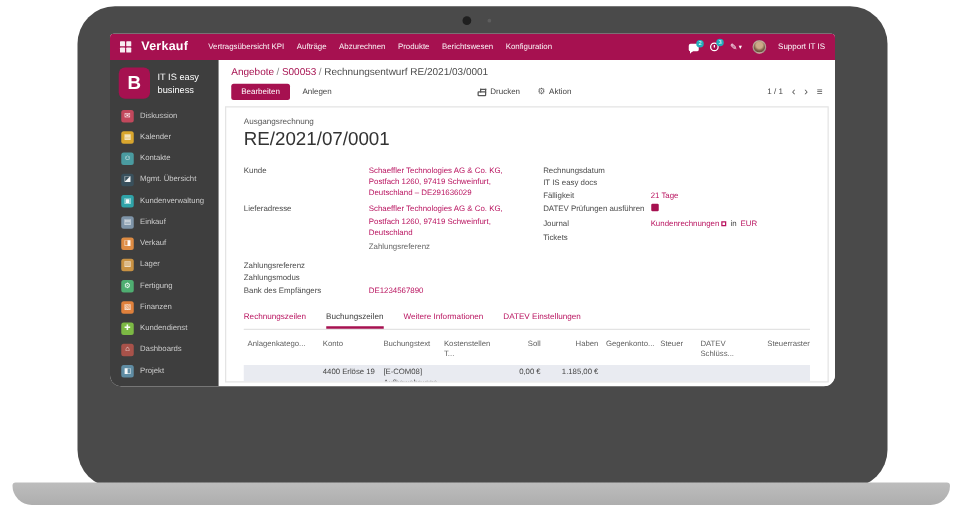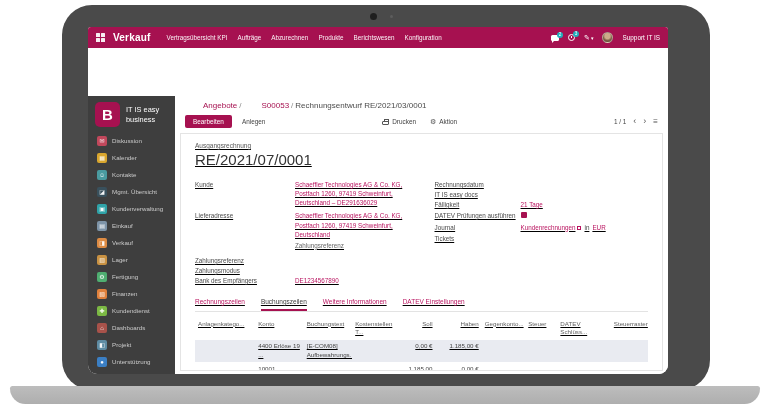--- a/index.html
+++ b/index.html
@@ -5,21 +5,21 @@
   * { margin:0; padding:0; box-sizing:border-box; }
   html,body { width:770px; height:404px; background:#ffffff; font-family:"Liberation Sans", sans-serif; overflow:hidden; }
 
   
   .laptop-frame { position:absolute; left:62px; top:5px; width:648px; height:385px; background:#4a4a4a; border-radius:30px; }
   .camera-dot { position:absolute; left:308px; top:8px; width:7px; height:7px; border-radius:50%; background:#1f1f1f; }
   .camera-dot2 { position:absolute; left:328px; top:10px; width:3px; height:3px; border-radius:50%; background:#5d5d5d; }
   .laptop-base { position:absolute; left:10px; top:386px; width:750px; height:18px; background:linear-gradient(#bdbdbd,#aeaeae); border-radius:3px 3px 18px 18px; }
 
   
-  .screen { position:absolute; left:88px; top:27px; width:580px; height:347px; background:#fff; border-radius:3px 3px 9px 9px; overflow:hidden; display:flex; flex-direction:column;gap:48px; }
+  .screen { position:absolute; left:88px; top:27px; width:580px; height:282px; background:#fff; border-radius:3px 3px 9px 9px; overflow:hidden; display:flex; flex-direction:column; }
 
   
   .topbar { height:21px; background:#a61150; display:flex; align-items:center; color:#fff; padding:0 8px; flex-shrink:0; }
   .apps-grid { width:9px; height:9px; display:grid; grid-template-columns:4px 4px; grid-template-rows:4px 4px; gap:1px; margin-right:8px; }
   .apps-grid i { background:rgba(255,255,255,.92); border-radius:0.5px; }
   .app-name { font-size:10px; font-weight:600; letter-spacing:.2px; margin-right:16px; }
   .topmenu { display:flex; gap:10px; font-size:6.3px; color:rgba(255,255,255,.95); }
   .topmenu span { cursor:default; }
   .top-right { margin-left:auto; display:flex; align-items:center; gap:9px; }
   .icon-wrap { position:relative; display:flex; align-items:center; }
@@ -41,37 +41,37 @@
   .brand { display:flex; align-items:center; padding:6px 7px 5px; }
   .brand-logo { width:25px; height:25px; background:#a61150; border-radius:5px; color:#fff; font-weight:bold; font-size:15px; display:flex; align-items:center; justify-content:center; flex-shrink:0; }
   .brand-name { color:#fff; font-size:7.4px; line-height:1.3; margin-left:6px; }
   .side-item { display:flex; align-items:center; height:17px; padding-left:9px; cursor:default; }
   .side-icon { width:10px; height:10px; border-radius:2px; margin-right:5px; color:rgba(255,255,255,.95); font-size:6px; line-height:10px; text-align:center; flex-shrink:0; overflow:hidden; }
   .side-label { font-size:6.2px; color:#cbcbcb; white-space:nowrap; }
 
   
   .content { flex:1; display:flex; flex-direction:column; background:#fff; overflow:hidden; }
   .breadcrumb { padding:5px 10px 2px; font-size:8px; color:#4c4c4c; white-space:nowrap; }
-  .bc-link { color:#a61150; cursor:pointer;margin-left:18px; }
+  .bc-link { color:#a61150; cursor:pointer; }
   .bc-sep { color:#888; margin:0 2px; }
   .controlbar { display:flex; align-items:center; padding:3px 10px 5px; }
   .btn-primary { background:#a61150; color:#fff; font-size:6.4px; padding:3px 8px; border:none; border-radius:2px; cursor:pointer; }
   .btn-flat { background:none; border:none; color:#444; font-size:6.4px; margin-left:10px; cursor:pointer; }
   .center-actions { display:flex; align-items:center; gap:14px; margin:0 auto; transform:translateX(-20px); }
   .action-item { display:flex; align-items:center; gap:3px; font-size:6.4px; color:#3f3f3f; cursor:pointer; }
   .printer-icon { width:7px; height:4px; border:1px solid #555; border-radius:1px; position:relative; margin-top:2px; }
   .printer-icon::before { content:""; position:absolute; left:1px; top:-3px; width:3px; height:2px; border:1px solid #555; border-bottom:none; }
   .gear-icon { font-size:7px; color:#555; line-height:1; }
   .pager-zone { display:flex; align-items:center; gap:7px; }
   .pager-count { font-size:6.4px; color:#444; }
   .chev { font-size:9px; color:#555; line-height:1; cursor:pointer; }
   .list-toggle { font-size:8px; color:#555; cursor:pointer; }
 
   
-  .sheet { flex:1; margin:0 5px 3px; border:1px solid #e4e4e4; padding:8px 14px 0; overflow:hidden; display:flex; flex-direction:column;text-decoration:underline; }
+  .sheet { flex:1; margin:0 5px 3px; border:1px solid #e4e4e4; padding:8px 14px 0; overflow:hidden; display:flex; flex-direction:column; }
   .doc-type { font-size:6.5px; color:#555; }
   .doc-title { font-size:15px; color:#333; margin:2px 0 12px; font-weight:normal; }
   .fields { display:grid; grid-template-columns:1fr 1fr; column-gap:26px; }
   .frow { display:flex; margin-bottom:4px; }
   .flabel { width:100px; flex-shrink:0; font-size:6.3px; color:#4a4a4a; line-height:1.45; }
   .flabel-r { width:86px; }
   .fvalue { flex:1; font-size:6.3px; line-height:1.45; color:#b9135f; }
   .fvalue .muted-note { color:#666; display:block; margin-top:2px; }
   .checkbox { width:6px; height:6px; background:#a61150; border-radius:1px; display:inline-block; }
   .link-box-icon { display:inline-block; width:4px; height:4px; border:1px solid #b9135f; margin-left:2px; }

